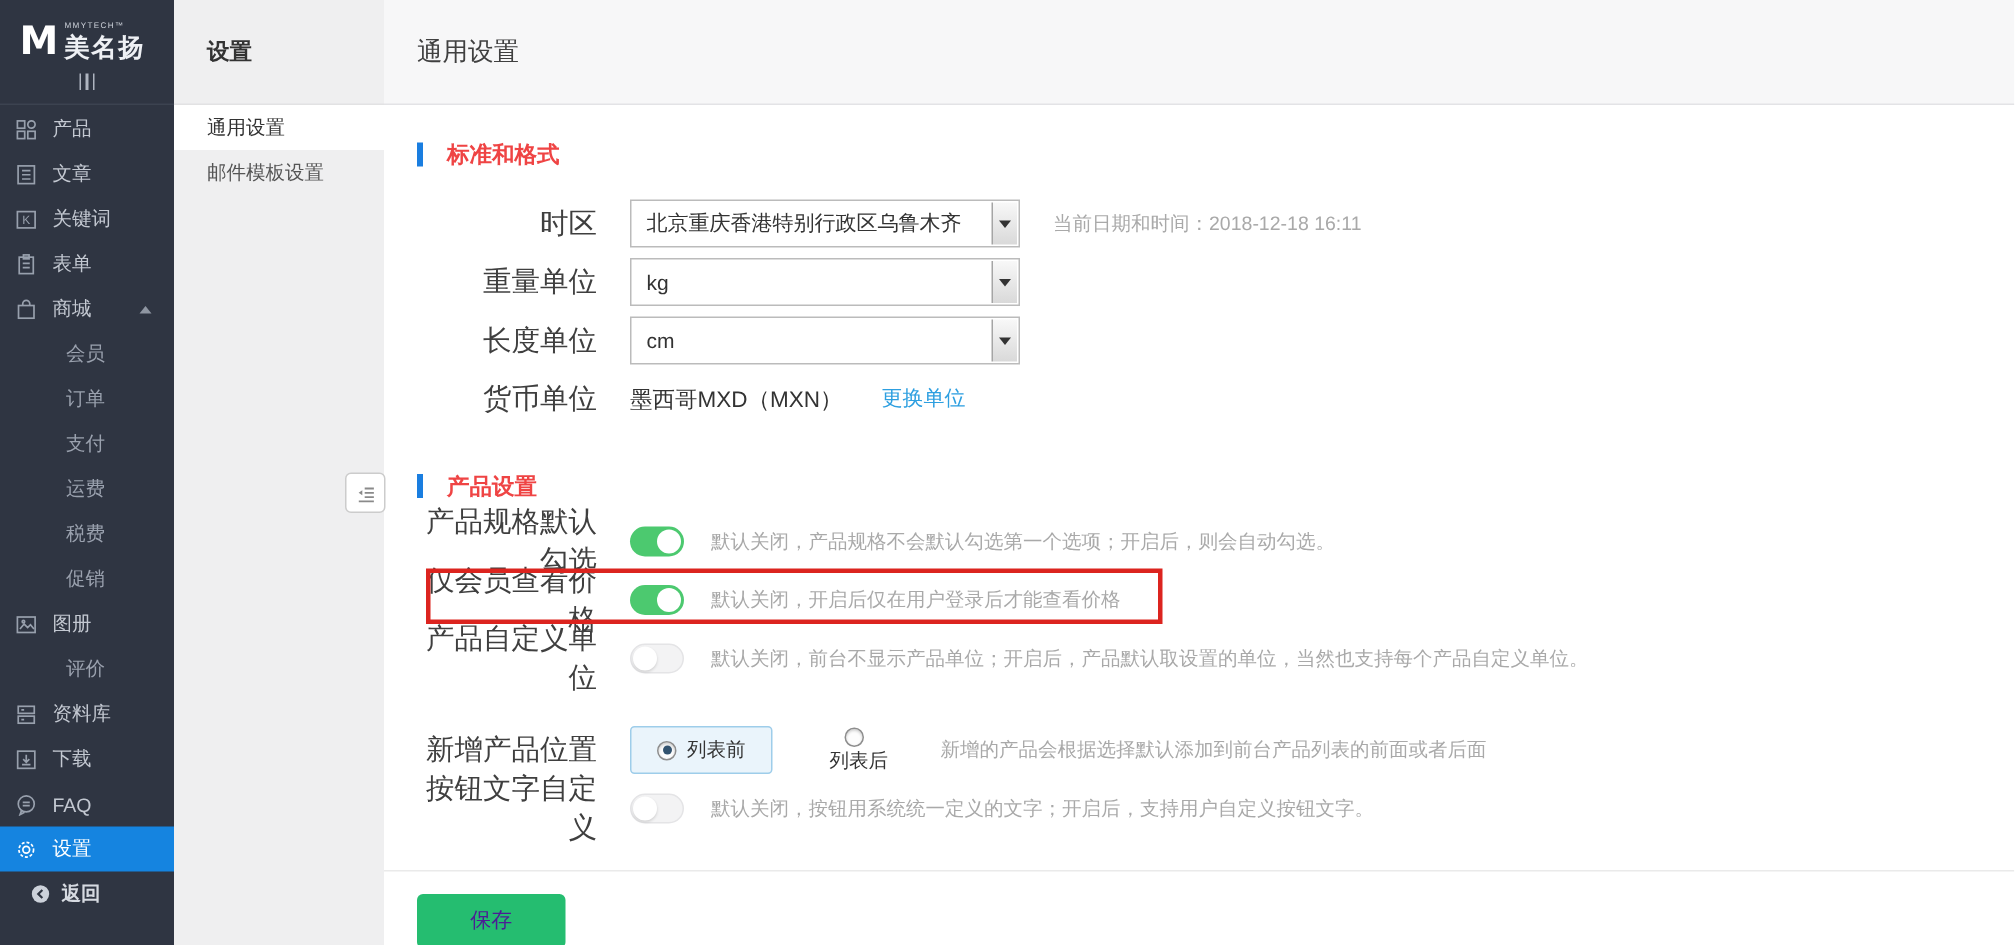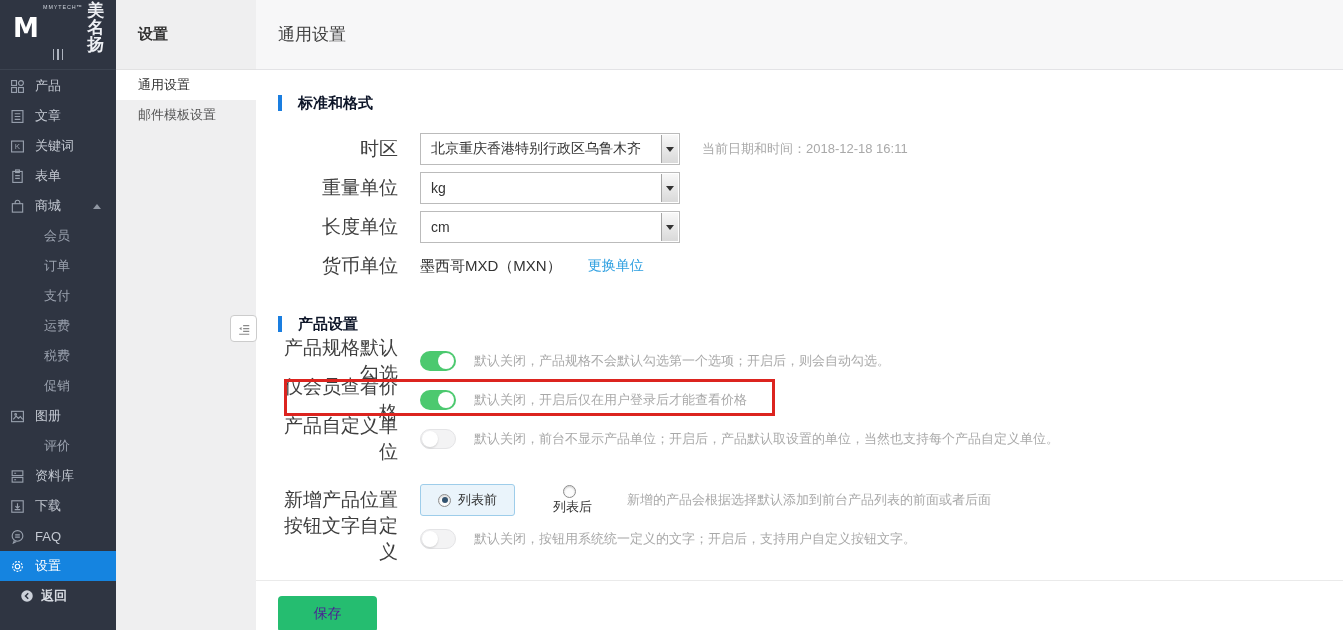--- a/index.html
+++ b/index.html
@@ -4,21 +4,21 @@
 <style>
   * { margin:0; padding:0; box-sizing:border-box; }
   html,body { width:1343px; height:630px; }
   body { font-family:"Liberation Sans","DejaVu Sans",sans-serif; font-size:13px; color:#3f3f3f; background:#fff; }
   .app { width:1343px; height:630px; display:flex; overflow:hidden; }
 
   
   .sidebar { width:116px; background:#2f3542; flex-shrink:0; color:#c3c8d1; position:relative; }
   .logo-row { display:flex; align-items:center; padding:9px 0 0 13px; height:46px; }
   .logo-mark { font-size:26px; font-weight:800; color:#fff; line-height:1; letter-spacing:-2px; margin-right:6px; font-family:"DejaVu Sans",sans-serif; }
-  .logo-txt { display:flex; flex-direction:row; line-height:1; }
+  .logo-txt { display:flex; flex-direction:column; line-height:1; }
   .logo-sup { font-size:6px; color:#cdd2da; letter-spacing:1px; margin-bottom:2px; transform:scale(.9); transform-origin:left; }
   .logo-name { font-size:17px; font-weight:bold; color:#eef0f4; letter-spacing:1px; }
   .hamburger { height:24px; display:flex; align-items:center; justify-content:center; gap:3px; border-bottom:1px solid #3c4350; padding-bottom:6px; cursor:pointer; }
   .hamburger i { width:1.5px; height:11px; background:#aeb4bf; display:block; }
   .nav { padding-top:1px; }
   .nav-item { height:30px; display:flex; align-items:center; padding-left:10px; font-size:13px; cursor:pointer; position:relative; color:#c3c8d1; }
   .nav-item svg { width:15px; height:15px; margin-right:10px; color:#98a0ad; flex-shrink:0; }
   .nav-sub { padding-left:44px; color:#9aa1ae; }
   .nav-item.active { background:#1584e0; color:#fff; }
   .nav-item.active svg { color:#fff; }
@@ -34,21 +34,21 @@
   .panel-toggle { position:absolute; left:114px; top:315px; width:27px; height:27px; background:#fff; border:1px solid #ccc; border-radius:4px; display:flex; align-items:center; justify-content:center; cursor:pointer; z-index:5; }
   .panel-toggle svg { width:14px; height:14px; color:#8a8a8a; }
 
   
   .main { flex:1; background:#fff; overflow:hidden; }
   .main-header { height:70px; background:#f7f7f8; border-bottom:1px solid #e3e3e6; display:flex; align-items:center; padding-left:22px; font-size:17px; color:#404040; }
   .content { position:relative; }
   .section { padding-left:22px; }
   .section-title { display:flex; align-items:center; height:22px; }
   .section-bar { width:4px; height:16px; background:#1a7ee0; margin-right:16px; }
-  .section-title b { font-size:15px; color:#0f172a; }
+  .section-title b { font-size:15px; color:#ef4444; }
   .sec1 .section-title { margin-top:22px; }
   .sec1 .rows { margin-top:16px; }
   .sec2 .section-title { margin-top:28px; }
   .sec2 .rows { margin-top:7px; }
 
   .frow { display:flex; align-items:center; height:38px; margin-bottom:1px; position:relative; }
   .flabel { width:120px; text-align:right; font-size:19px; color:#3f3f3f; flex-shrink:0; }
   .ctrl { margin-left:22px; display:flex; align-items:center; }
   .fnote { margin-left:18px; font-size:13px; color:#a9a9a9; white-space:nowrap; }
   .fnote.far { margin-left:22px; }

